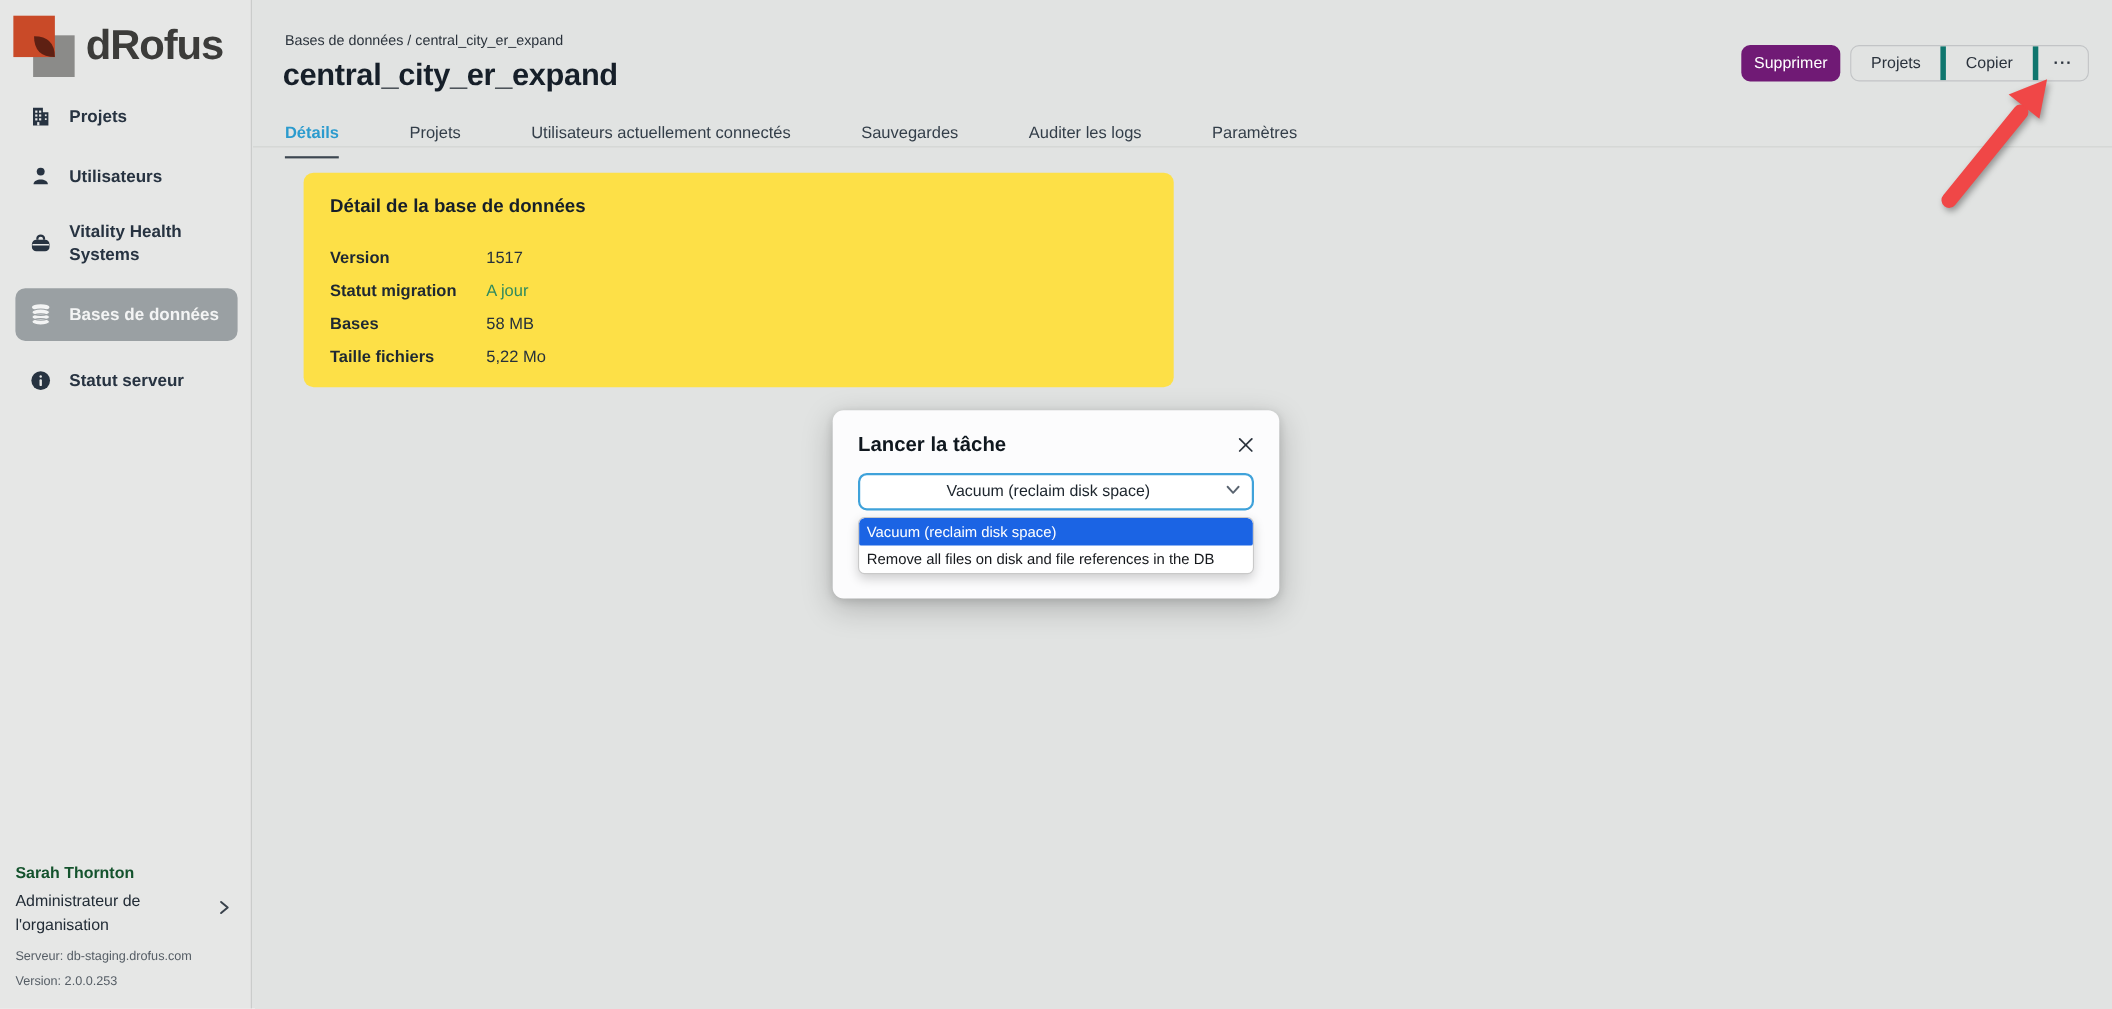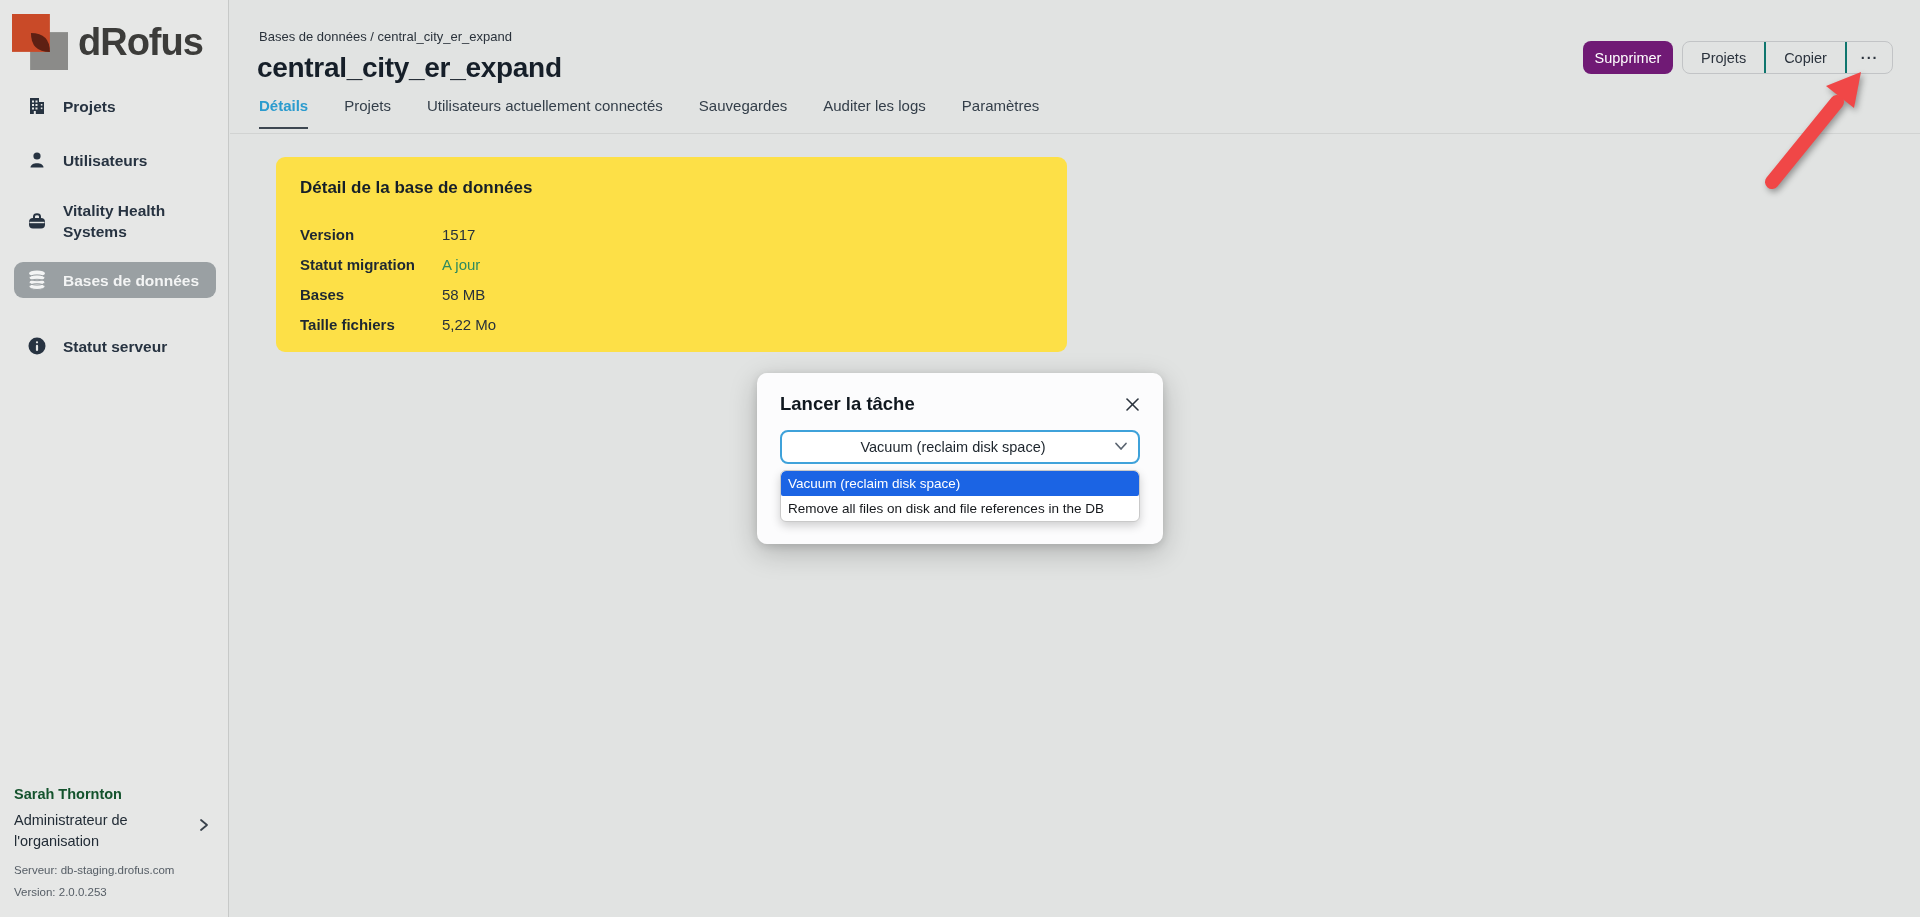--- a/index.html
+++ b/index.html
@@ -24,33 +24,33 @@
   .user-name { position:absolute; left:14px; top:-131px; font-size:14.5px; font-weight:700; color:#14532d; width:200px; }
   .user-role { position:absolute; left:14px; top:-107px; font-size:14.5px; color:#222c36; width:155px; line-height:21px; }
   .user-chevron { position:absolute; left:196px; top:-100px; }
   .meta-server { position:absolute; left:14px; top:-53px; font-size:11.5px; color:#555d65; }
   .meta-version { position:absolute; left:14px; top:-31px; font-size:11.5px; color:#555d65; }
 
   
   .breadcrumb { position:absolute; left:259px; top:29px; font-size:13px; color:#2a323b; }
   .page-title { position:absolute; left:257px; top:52px; font-size:28px; font-weight:700; color:#161f29; letter-spacing:-0.3px; }
 
-  .tabs { position:absolute; left:259px; top:97px; display:flex; gap:36px; height:32px; }
+  .tabs { position:absolute; left:259px; top:112px; display:flex; gap:64px; height:32px; }
   .tab { font-size:15px; color:#333e49; cursor:pointer; padding-bottom:13px; border-bottom:2px solid transparent; white-space:nowrap; }
   .tab.active { color:#2b9bce; font-weight:700; border-bottom:2px solid #3d4751; }
   .header-divider { position:absolute; left:230px; top:133px; width:1690px; height:1px; background:#d1d3d2; }
 
   
   .btn-delete { position:absolute; left:1583px; top:41px; width:90px; height:33px; background:#701a75;
                 color:#ffffff; font-size:14.5px; font-family:inherit; border:none; border-radius:8px; cursor:pointer; }
   .btn-group { position:absolute; left:1682px; top:41px; height:33px; display:flex;
                border:1px solid #c2c4c6; border-radius:8px; overflow:hidden; }
   .btn-group button { background:transparent; border:none; font-family:inherit; font-size:14.5px;
                       color:#2b333d; cursor:pointer; padding:0 18px; }
-  .btn-group button + button { border-left:2px solid #0f766e; }
+  .btn-group button + button { border-left:5px solid #0f766e; }
   .btn-more { font-weight:700; letter-spacing:1px; padding:0 14px !important; }
 
   
   .arrow-svg { position:absolute; left:1755px; top:60px; pointer-events:none;
                filter:drop-shadow(2px 3px 3px rgba(0,0,0,0.35)); }
 
   
   .card { position:absolute; left:276px; top:157px; width:791px; height:195px;
           background:#fde047; border-radius:9px; }
   .card-title { position:absolute; left:24px; top:21px; font-size:17px; font-weight:700; color:#161f29; }
@@ -127,21 +127,21 @@
       <span class="ic">
         <svg width="20" height="20" viewBox="0 0 20 20">
           <path d="M7 7 V5.6 a3 2.4 0 0 1 6 0 V7" fill="none" stroke="#273341" stroke-width="2"></path>
           <rect x="2" y="7" width="16" height="10.5" rx="4" fill="#273341"></rect>
           <path d="M2.5 11.5 h15" stroke="#e6e7e6" stroke-width="1.4"></path>
         </svg>
       </span>
       <span style="width:140px">Vitality Health Systems</span>
     </div>
 
-    <div class="nav-item selected" style="top:262px; height:36px;">
+    <div class="nav-item selected" style="top:262px; height:48px;">
       <span class="ic">
         <svg width="22" height="22" viewBox="0 0 22 22">
           <g fill="#f3f4f4">
             <ellipse cx="11" cy="4.4" rx="8" ry="2.9"></ellipse>
             <ellipse cx="11" cy="8.8" rx="8" ry="2.9"></ellipse>
             <ellipse cx="11" cy="13.2" rx="8" ry="2.9"></ellipse>
             <ellipse cx="11" cy="17.6" rx="8" ry="2.9"></ellipse>
           </g>
           <g fill="none" stroke="#9aa0a3" stroke-width="1">
             <ellipse cx="11" cy="8.8" rx="8" ry="2.9"></ellipse>

